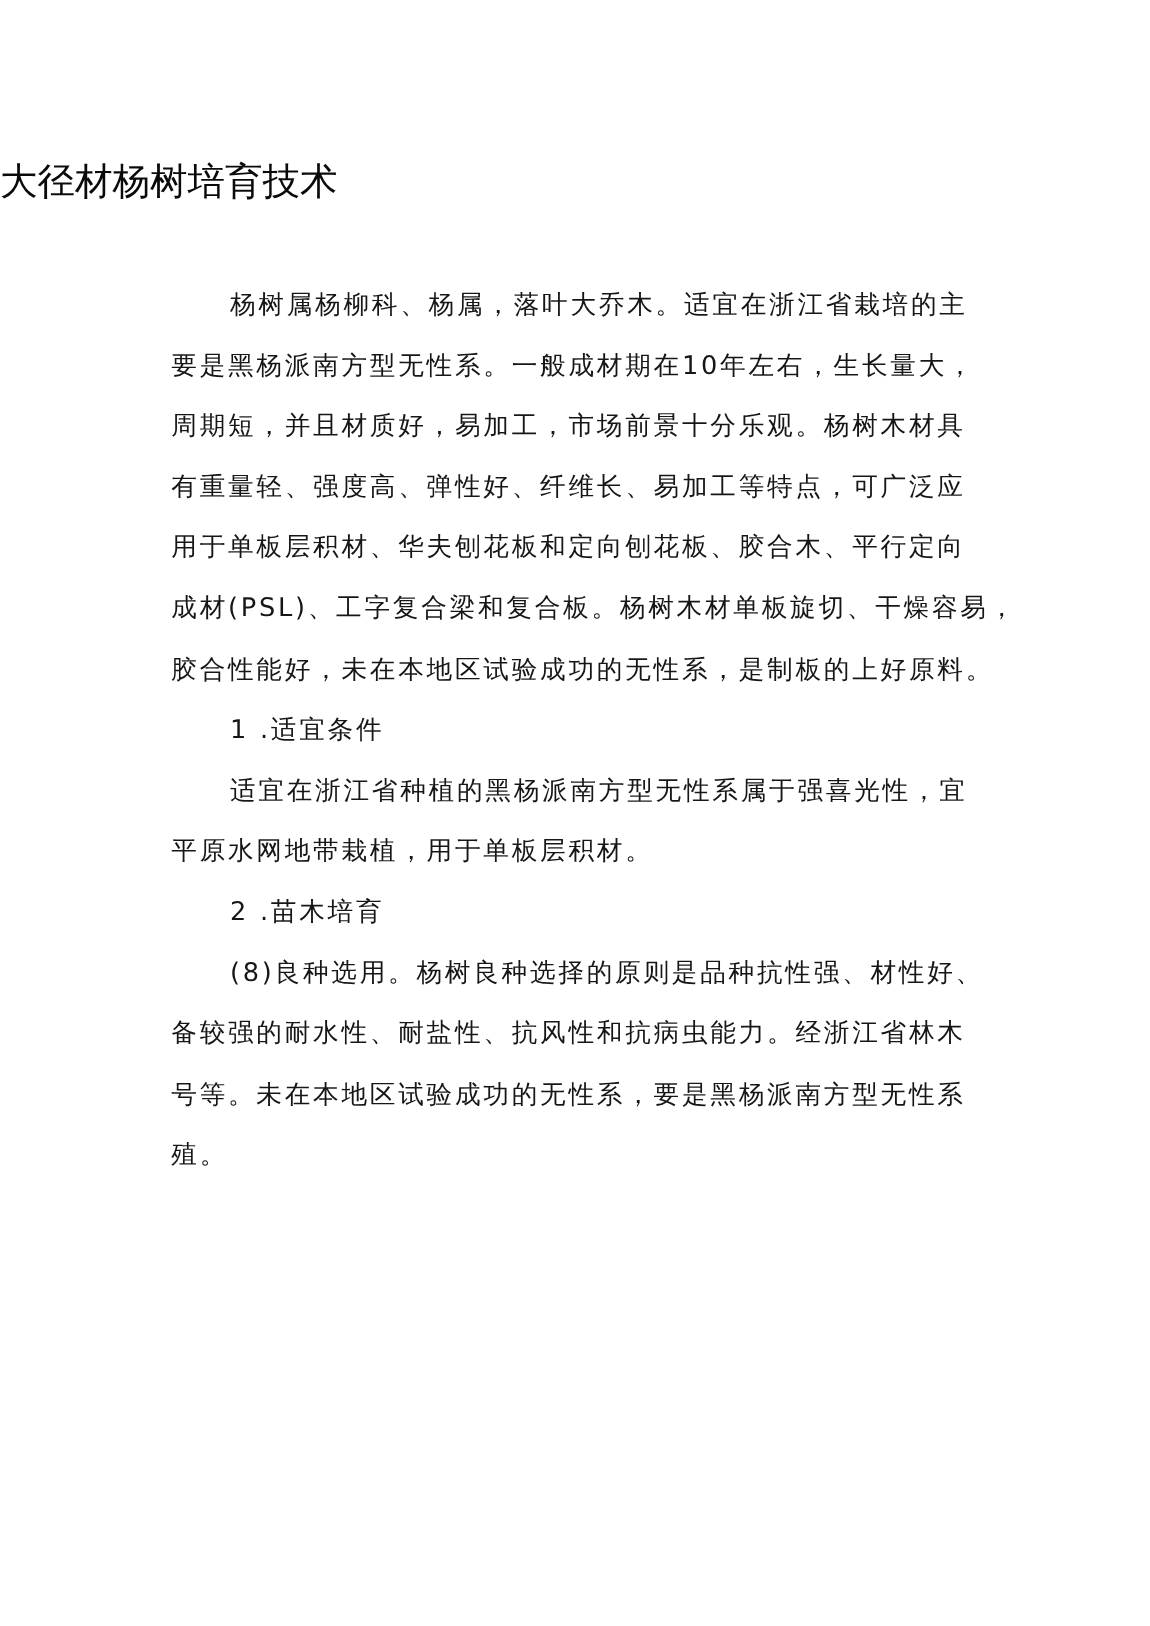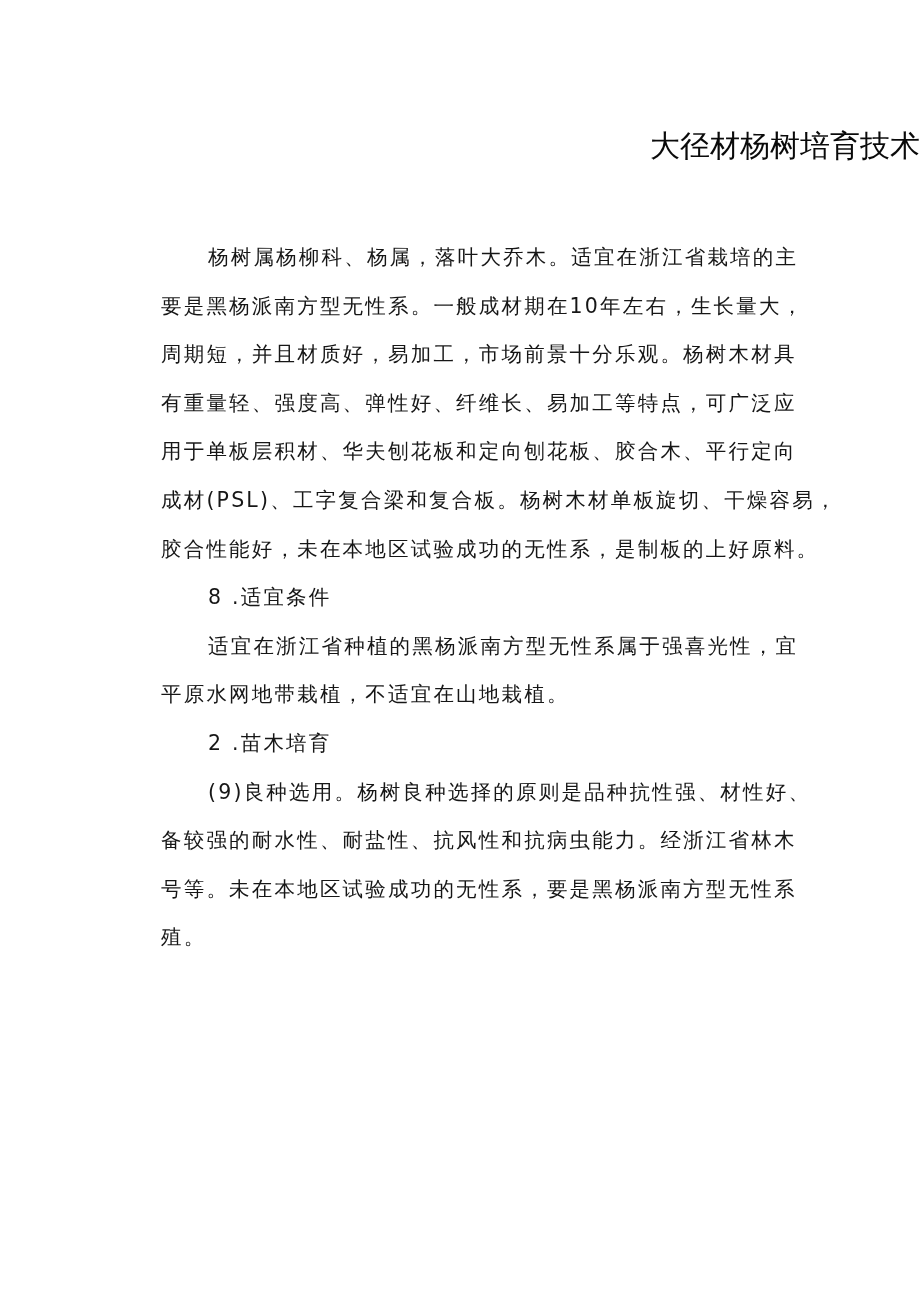--- a/index.html
+++ b/index.html
@@ -21,32 +21,31 @@
     top: 0;
     width: 920px;
     height: 1301px;
     background: #ffffff;
   }
   .title {
     position: absolute;
     top: 124px;
     left: 0;
     width: 920px;
-    text-align: right;
+    text-align: left;
     font-size: 30px;
     letter-spacing: 0px;
     line-height: 44px;
     color: #0a0a0a;
   }
   .body {
     position: absolute;
     left: 137px;
-    top: 233px;
+    top: 219px;
     width: 660px;
-    margin-left: 24px;
   }
   .line {
     height: 48.6px;
     line-height: 48.6px;
     font-size: 20.5px;
     letter-spacing: 2.2px;
     white-space: nowrap;
     color: #161616;
   }
   .indent {
@@ -60,22 +59,22 @@
   <div class="title">大径材杨树培育技术</div>
 
   <div class="body">
     <div class="line indent">杨树属杨柳科、杨属，落叶大乔木。适宜在浙江省栽培的主</div>
     <div class="line">要是黑杨派南方型无性系。一般成材期在10年左右，生长量大，</div>
     <div class="line">周期短，并且材质好，易加工，市场前景十分乐观。杨树木材具</div>
     <div class="line">有重量轻、强度高、弹性好、纤维长、易加工等特点，可广泛应</div>
     <div class="line">用于单板层积材、华夫刨花板和定向刨花板、胶合木、平行定向</div>
     <div class="line">成材(PSL)、工字复合梁和复合板。杨树木材单板旋切、干燥容易，</div>
     <div class="line">胶合性能好，未在本地区试验成功的无性系，是制板的上好原料。</div>
-    <div class="line indent">8 .适宜条件</div>
+    <div class="line indent">1 .适宜条件</div>
     <div class="line indent">适宜在浙江省种植的黑杨派南方型无性系属于强喜光性，宜</div>
-    <div class="line">平原水网地带栽植，不适宜在山地栽植。</div>
+    <div class="line">平原水网地带栽植，用于单板层积材。</div>
     <div class="line indent">2 .苗木培育</div>
-    <div class="line indent">(9)良种选用。杨树良种选择的原则是品种抗性强、材性好、</div>
+    <div class="line indent">(8)良种选用。杨树良种选择的原则是品种抗性强、材性好、</div>
     <div class="line">备较强的耐水性、耐盐性、抗风性和抗病虫能力。经浙江省林木</div>
     <div class="line">号等。未在本地区试验成功的无性系，要是黑杨派南方型无性系</div>
     <div class="line">殖。</div>
   </div>
 </div>
 
 </body></html>

